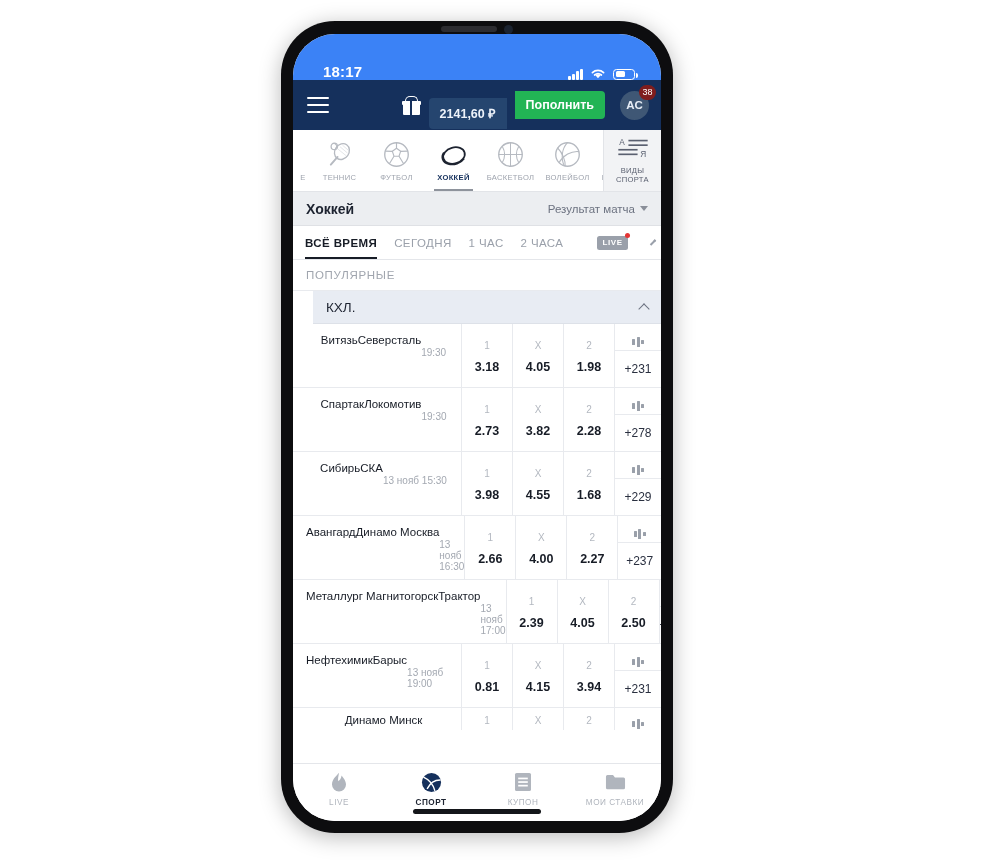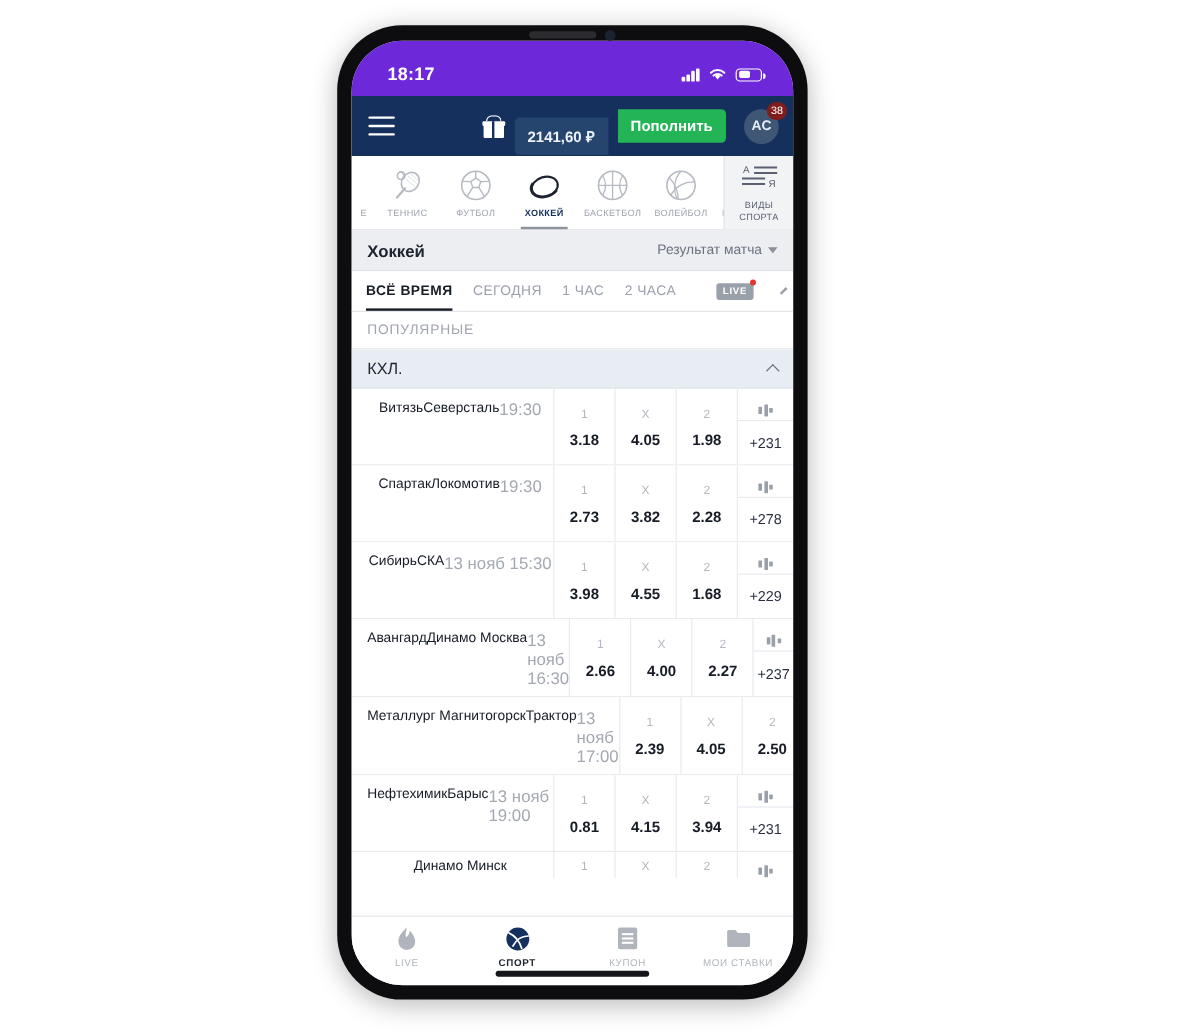--- a/index.html
+++ b/index.html
@@ -35,23 +35,23 @@
     transform: translateX(-50%);
     width: 120px; height: 16px;
     display: flex; align-items: center; justify-content: center; gap: 7px;
     z-index: 30;
   }
   .speaker { width: 56px; height: 6px; border-radius: 3px; background: #2c2c30; }
   .camdot { width: 9px; height: 9px; border-radius: 50%; background: #1b2330; }
 
   
   .statusbar {
-    background: #6d28d9;
+    background: #3b82f6;
     height: 46px;
-    display: flex; align-items: center;
+    display: flex; align-items: flex-end;
     justify-content: space-between;
     padding: 10px 26px 0 30px;
     color: #ffffff;
     flex: none;
   }
   .clock { font-size: 15px; font-weight: 700; letter-spacing: 0.2px; }
   .stat-icons { display: flex; align-items: center; gap: 7px; }
   .bars { display: flex; align-items: flex-end; gap: 1.5px; height: 11px; }
   .bars i { display: block; width: 2.6px; background: #fff; border-radius: 1px; }
   .bars i:nth-child(1){height:4px} .bars i:nth-child(2){height:6px}
@@ -164,29 +164,29 @@
     display:flex; align-items:center; padding: 0 13px;
     font-size: 11.5px; letter-spacing:.7px; color:#a0a5ae;
     border-bottom: 1px solid #e8eaee;
   }
 
   
   .list { flex: 1; overflow: hidden; background:#fff; }
   .league {
     height: 33px; background:#e8ecf3;
     display:flex; align-items:center; justify-content:space-between;
-    padding: 0 13px; border-bottom:1px solid #dde1e8; cursor:pointer;
+    padding: 0 13px; border-bottom:1px solid #dde1e8; cursor:pointer;margin-left:20px;
   }
   .league .nm { font-size: 13.5px; color:#1d2330; }
   .chev-u { width:8px;height:8px;border-left:1.8px solid #6c7280;border-top:1.8px solid #6c7280;transform:rotate(45deg);margin-top:3px; }
 
   .row { display:flex; border-bottom:1px solid #e8eaee; background:#fff; min-height:64px; }
   .row .teams { flex:1; padding: 9px 0 7px 13px; display:flex; flex-direction:row; justify-content:center; }
   .row .tm { font-size: 11.5px; color:#171c26; line-height: 1.38; white-space:nowrap; }
-  .row .tme { font-size: 14px; color:#a3a8b1; margin-top: 0; }
+  .row .tme { font-size: 10px; color:#a3a8b1; margin-top: 14px; }
 
   .oddgrp { display:flex; flex:none; }
   .oddcell {
     width: 51px; border-left: 1px solid #e8eaee;
     display:flex; flex-direction:column; align-items:center; justify-content:center;
     cursor:pointer; padding-top: 2px;
   }
   .oddcell .k { font-size: 10px; color:#b3b8c0; margin-bottom: 9px; }
   .oddcell .v { font-size: 12.5px; font-weight: 700; color:#171c26; }
 

